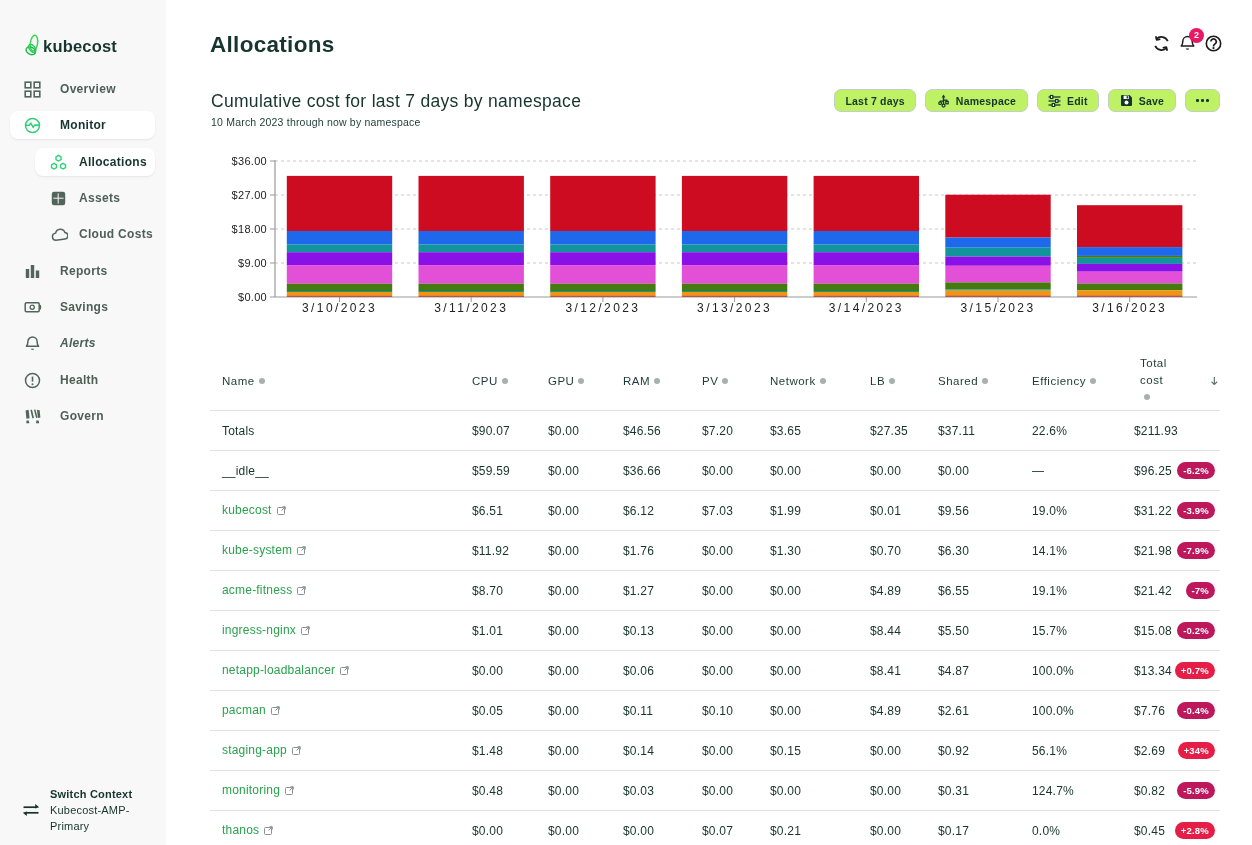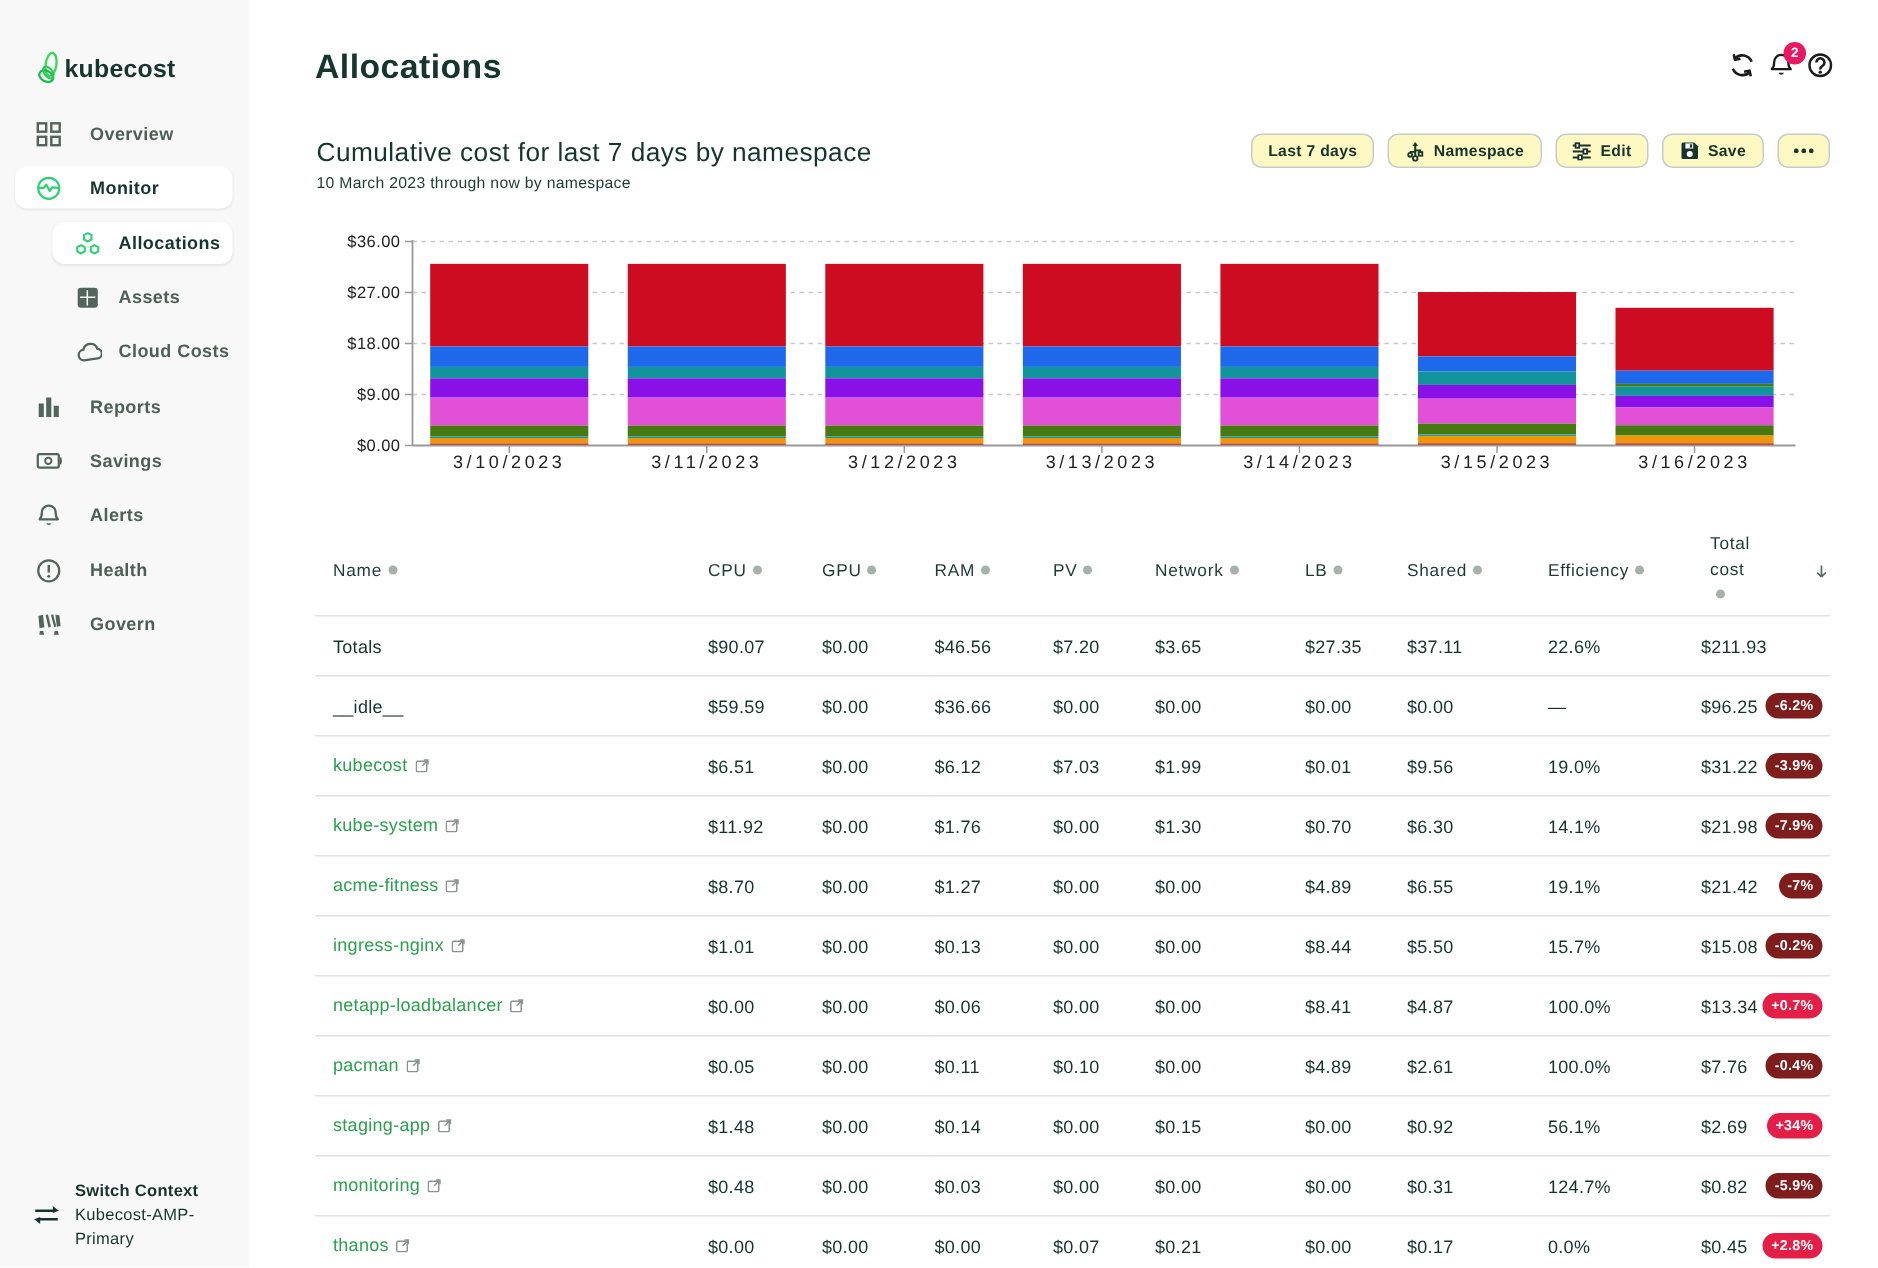--- a/index.html
+++ b/index.html
@@ -20,34 +20,34 @@
 #switchctx .sc-txt { margin-left:28px; font-size:11px; font-weight:bold; color:#17342c; line-height:16px; letter-spacing:0.2px; }
 
 #main { position:absolute; left:166px; top:0; width:1086px; height:845px; background:#fff; }
 h1 { position:absolute; left:44px; top:32px; font-size:22.5px; font-weight:bold; color:#16352c; letter-spacing:0.3px; }
 .topicons { position:absolute; right:30px; top:35px; display:flex; gap:9px; }
 .topicons .ti { width:17px; height:17px; position:relative; }
 .badge2 { position:absolute; left:1023px; top:28px; width:15px; height:15px; border-radius:50%; background:#ea1863; color:#fff; font-size:9px; font-weight:bold; text-align:center; line-height:15px; }
 .sec-title { position:absolute; left:45px; top:91px; font-size:17.5px; color:#16352c; letter-spacing:0.3px; }
 .sec-sub { position:absolute; left:45px; top:116px; font-size:10.5px; color:#1e3b33; letter-spacing:0.2px; }
 .btnrow { position:absolute; right:32px; top:89px; display:flex; gap:9px; }
-.btn { height:23px; border:1px solid #c5cdc9; border-radius:7px; background:#fef9c3; display:flex; align-items:center; padding:0 10.5px; font-size:10.5px; font-weight:bold; color:#17342c; letter-spacing:0.2px; }
+.btn { height:23px; border:1px solid #c5cdc9; border-radius:7px; background:#bef264; display:flex; align-items:center; padding:0 10.5px; font-size:10.5px; font-weight:bold; color:#17342c; letter-spacing:0.2px; }
 .btn svg { margin-right:6px; }
 .dot { width:2.5px; height:2.5px; border-radius:50%; background:#17342c; display:inline-block; }
 
 #tbl { position:absolute; left:44px; top:355px; width:1010px; border-collapse:collapse; table-layout:fixed; }
 #tbl th { font-weight:normal; text-align:left; font-size:11.5px; color:#1e3b33; vertical-align:middle; letter-spacing:0.5px; padding-bottom:4px; }
 #tbl thead tr { height:51.5px; }
 #tbl tbody tr { height:40px; border-top:1px solid #dfe3e1; }
 #tbl td { font-size:12px; color:#17342c; letter-spacing:0.2px; }
 .iinfo { display:inline-block; width:6px; height:6px; border-radius:50%; background:#a7b1ab; margin-left:4px; vertical-align:1px; }
 a.ns { color:#2aa14d; text-decoration:none; font-size:12px; }
 .ext { display:inline-block; margin-left:5px; vertical-align:-1px; }
 .pillbadge { display:inline-block; min-width:24px; padding:3px 6px; border-radius:9px; font-size:9.5px; font-weight:bold; color:#fff; text-align:center; margin-right:5px; letter-spacing:0.2px; }
-.pb-g { background:#7f1d1d; }
+.pb-g { background:#be185d; }
 .pb-r { background:#e51e47; }
 .tc-cell { display:flex; align-items:center; justify-content:space-between; }
 </style>
 </head>
 <body>
 <div id="sidebar">
   <div class="logo">
     <svg width="14" height="24" viewBox="0 0 14 24">
         <ellipse cx="9" cy="9" rx="3.6" ry="7.8" fill="none" stroke="#35d952" stroke-width="1.5" transform="rotate(8 9 9)"></ellipse>
         <ellipse cx="5.8" cy="16.8" rx="4.9" ry="3.5" fill="none" stroke="#1fb84e" stroke-width="1.5" transform="rotate(28 5.8 16.8)"></ellipse>
@@ -104,21 +104,21 @@
       <span class="lbl">Reports</span>
     </div>
   <div class="nav-item" style="top:293px;">
       <span class="ico" id="i-savings"><svg width="18" height="17" viewBox="0 0 18 14">
           <rect x="1.2" y="2.2" width="14" height="9" rx="1.2" fill="none" stroke="#52655c" stroke-width="1.5"></rect>
           <circle cx="8.2" cy="6.7" r="2.1" fill="none" stroke="#52655c" stroke-width="1.3"></circle>
           <path d="M16.2 4.5 q1 2.2 0 4.5" fill="none" stroke="#52655c" stroke-width="1.3"></path>
         </svg></span>
       <span class="lbl">Savings</span>
     </div>
-  <div class="nav-item" style="top:329px;">
+  <div class="nav-item" style="top:329px;font-style:italic;">
       <span class="ico" id="i-alerts"><svg width="17" height="17" viewBox="0 0 17 17">
           <path d="M8.5 2 a4.6 4.6 0 0 1 4.6 4.6 c0 3.2 1.5 4.6 1.5 4.6 H2.4 c0 0 1.5 -1.4 1.5 -4.6 A4.6 4.6 0 0 1 8.5 2 Z" fill="none" stroke="#52655c" stroke-width="1.5" stroke-linejoin="round"></path>
           <path d="M6.8 13.8 a1.8 1.8 0 0 0 3.4 0" fill="#52655c"></path>
         </svg></span>
       <span class="lbl">Alerts</span>
     </div>
   <div class="nav-item" style="top:366px;">
       <span class="ico" id="i-health"><svg width="17" height="17" viewBox="0 0 17 17">
           <circle cx="8.5" cy="8.5" r="7" fill="none" stroke="#52655c" stroke-width="1.5"></circle>
           <line x1="8.5" y1="4.6" x2="8.5" y2="9.6" stroke="#52655c" stroke-width="1.6"></line>

